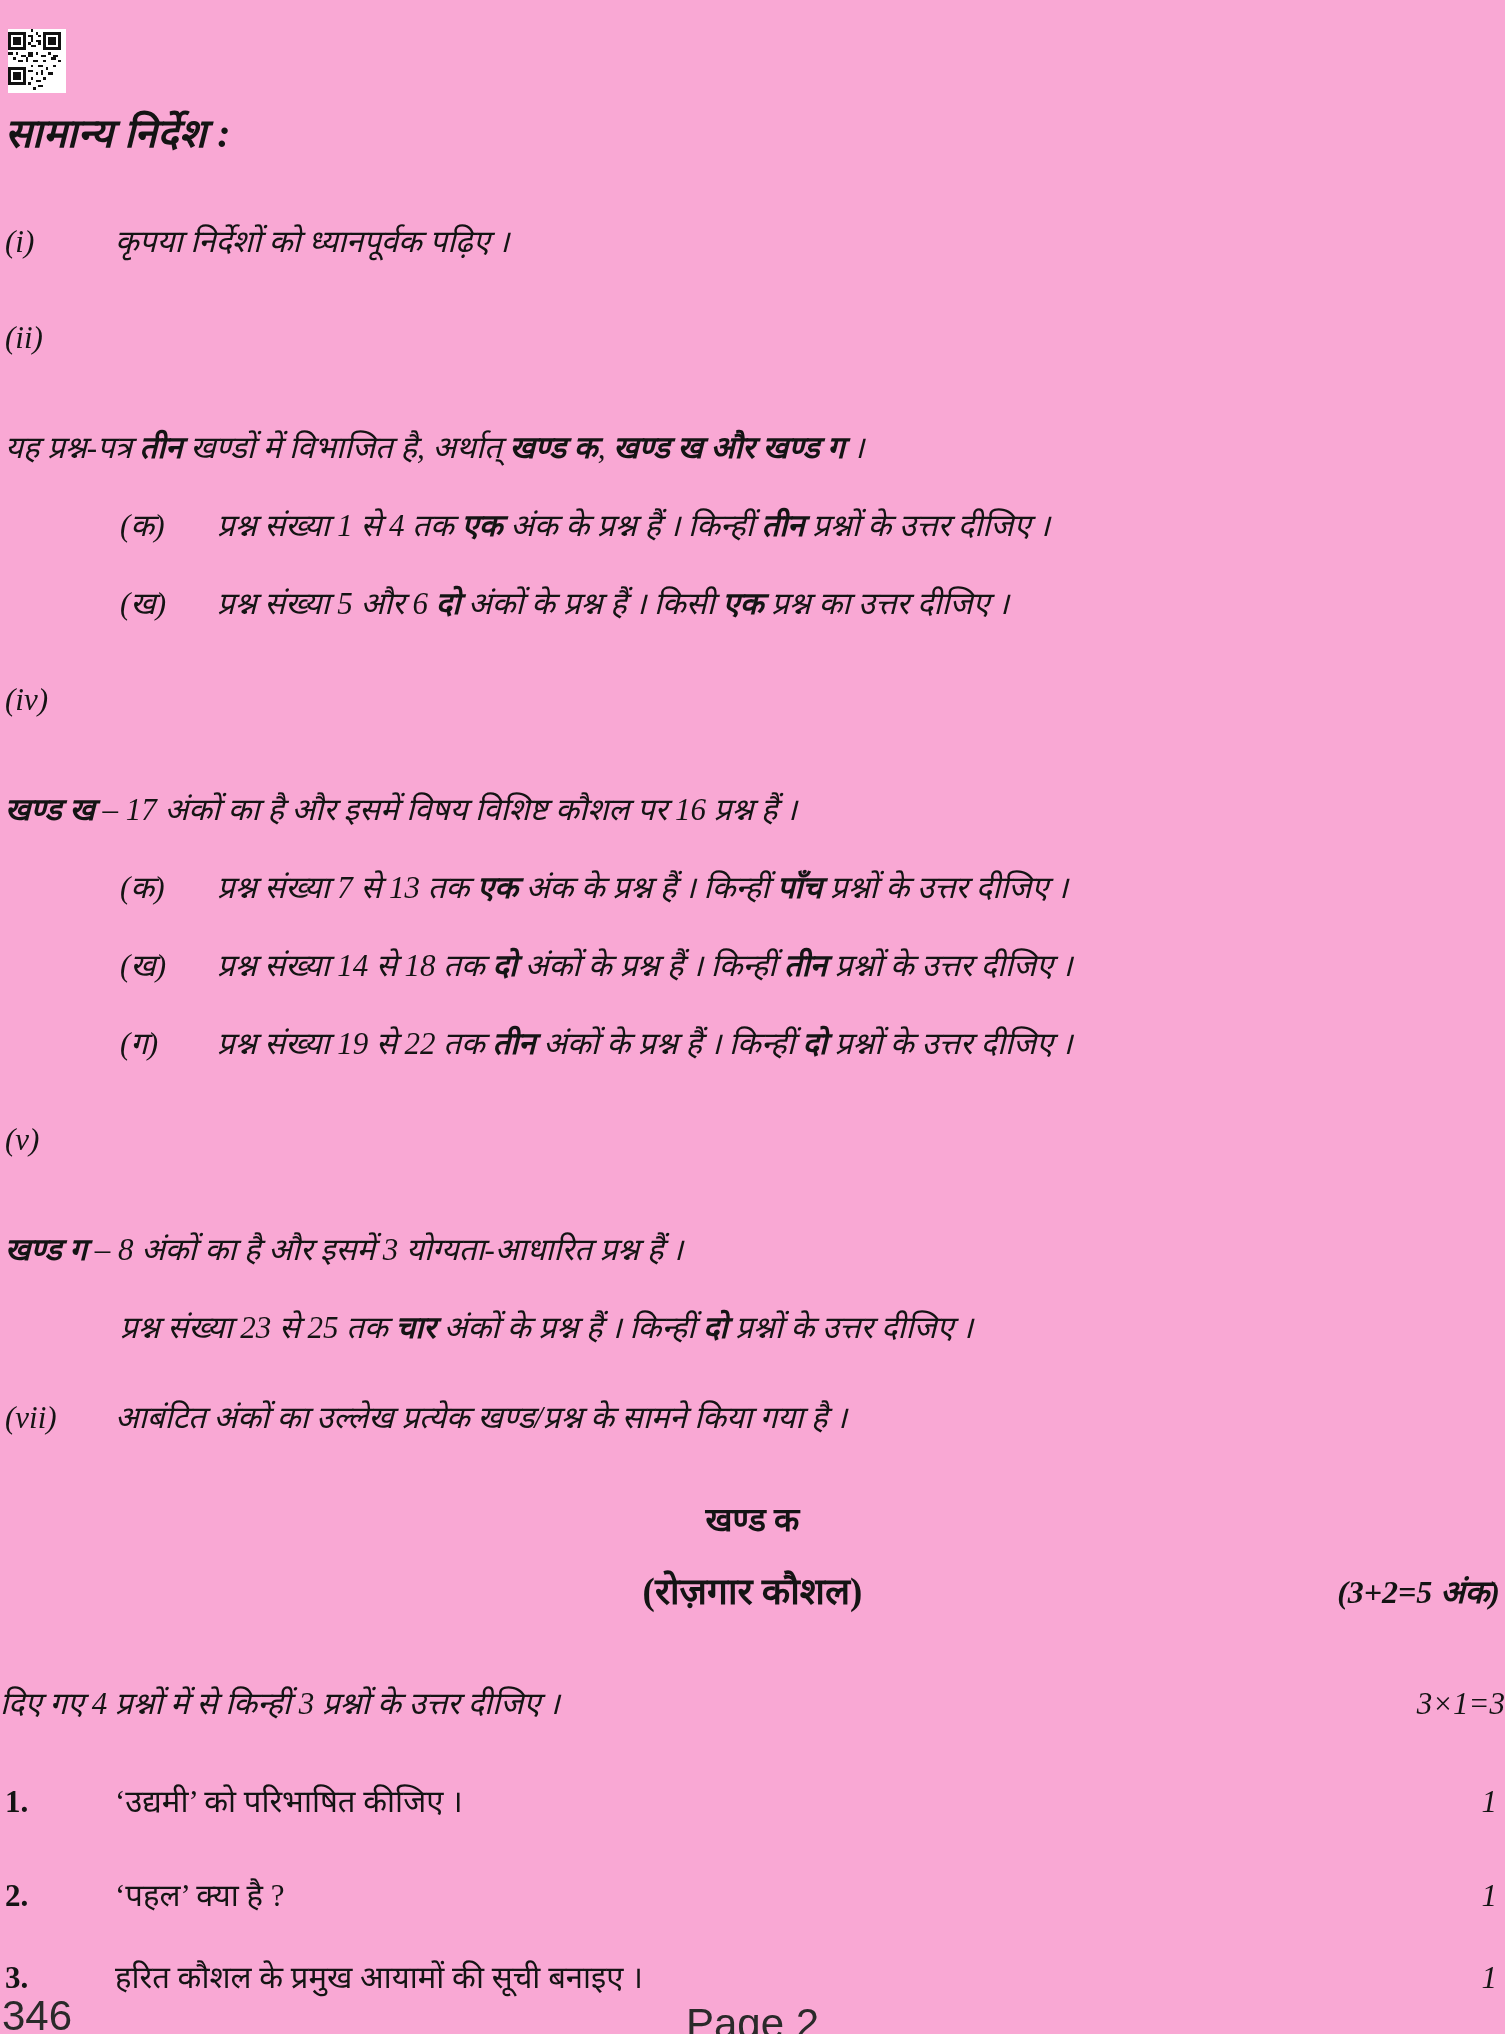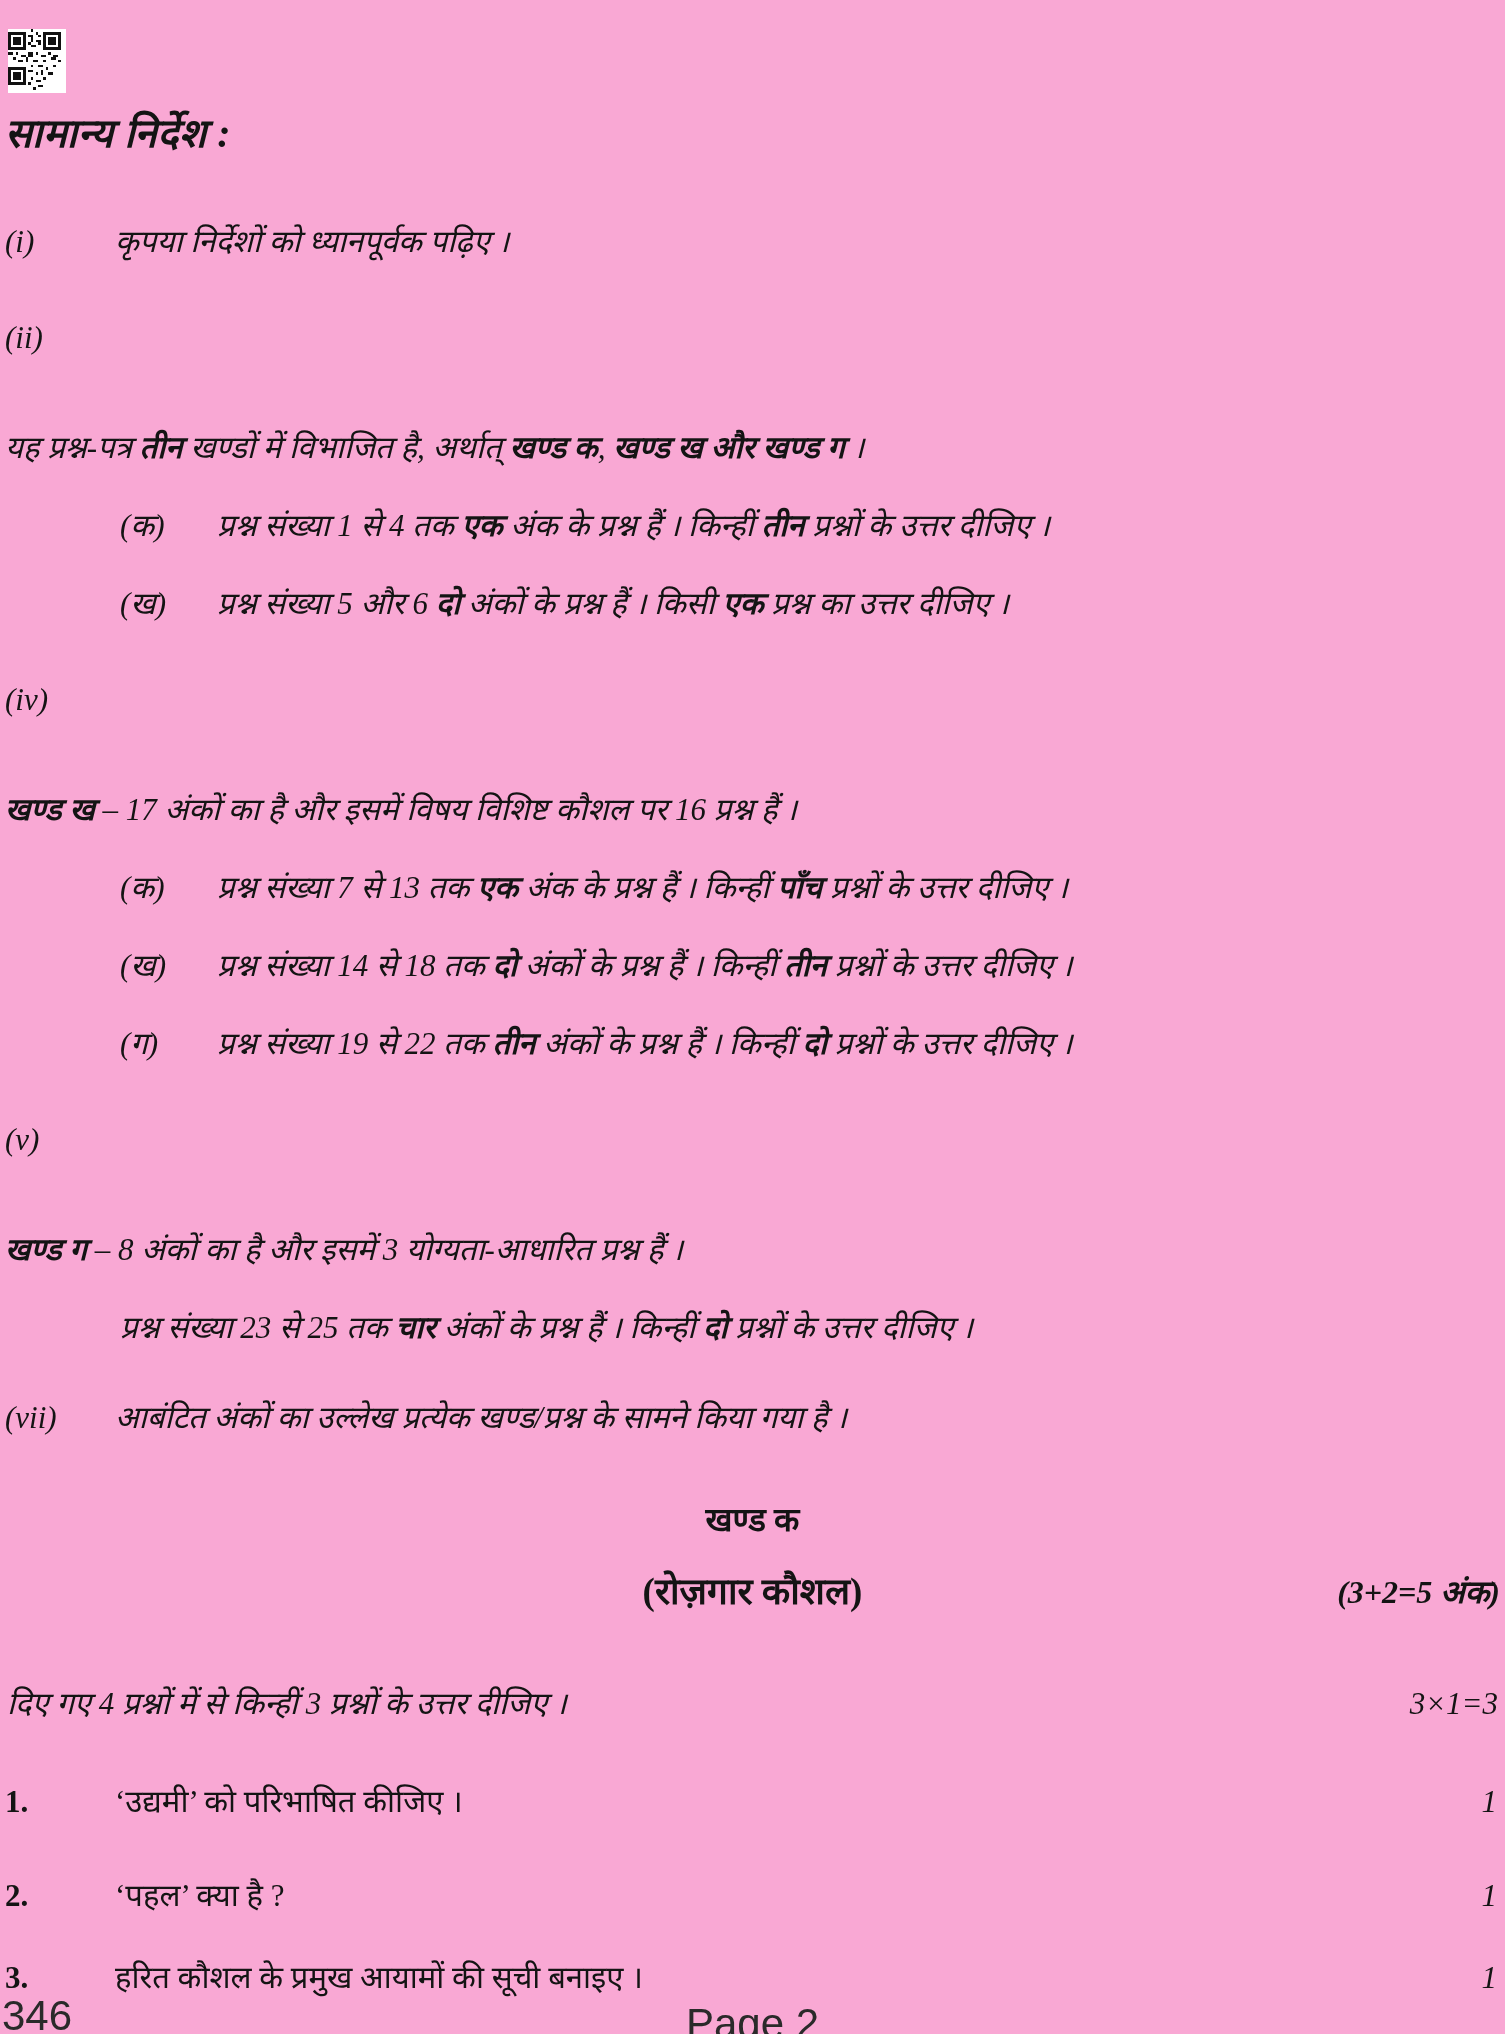--- a/index.html
+++ b/index.html
@@ -51,21 +51,21 @@
     position:absolute;left:0;right:0;text-align:center;
     font-size:37px;line-height:48px;font-weight:700;
   }
   .section-marks{
     position:absolute;right:5px;top:0;
     font-size:32px;line-height:48px;font-weight:700;font-style:italic;
   }
   
   .attempt-row{
     display:flex;justify-content:space-between;align-items:flex-start;
-    padding:0 7px;
+    padding:0 0;
     font-size:31px;line-height:44px;font-style:italic;
   }
   .attempt-marks{font-style:italic;white-space:nowrap;padding-left:20px;}
   
   .q-row{
     display:flex;align-items:flex-start;
     padding-left:5px;
     font-size:31px;line-height:44px;
   }
   .q-num{flex:0 0 110px;font-weight:700;}

